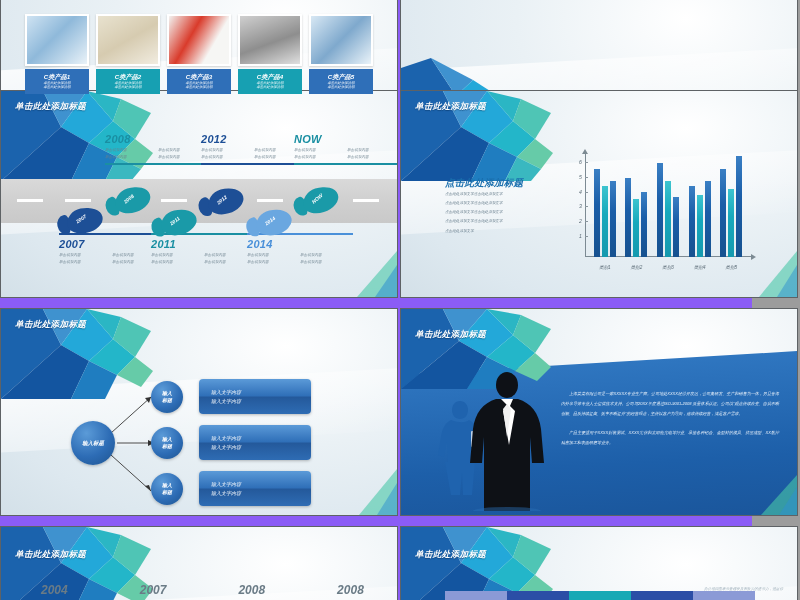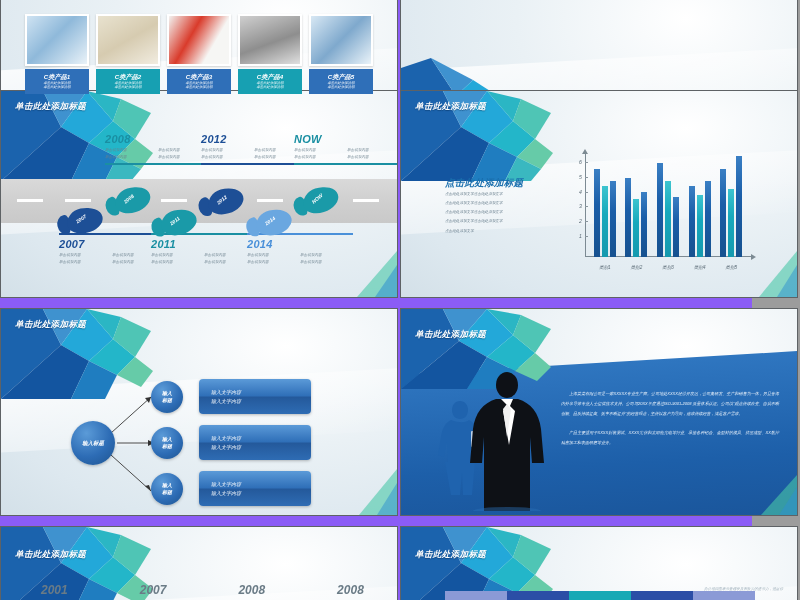--- a/index.html
+++ b/index.html
@@ -587,21 +587,21 @@
       <polygon points="60,36 86,0 112,30 88,52" fill="#23a8d9"></polygon>
       <polygon points="0,90 60,36 88,52 70,90" fill="#1355a0"></polygon>
       <polygon points="88,52 112,30 134,48 116,66" fill="#23b6c9"></polygon>
       <polygon points="70,90 88,52 116,66 104,90" fill="#1f7dc0"></polygon>
       <polygon points="116,66 134,48 152,62 140,78" fill="#66cba8"></polygon>
       <polygon points="86,0 120,8 112,30" fill="#2bb6c4"></polygon>
       <polygon points="120,8 150,22 134,48 112,30" fill="#4fc5b5"></polygon>
     </svg>
     <div class="slide-title" style="left:14px;top:22px;font-size:8.5px">单击此处添加标题</div>
     <div class="year-row">
-      <span>2001</span>
+      <span>2004</span>
       <span>2007</span>
       <span>2008</span>
       <span>2008</span>
     </div>
   </div>
 
   <div class="slide" id="slideH">
     <div class="slide-bg"></div>
     <div class="sheen"></div>
     <svg class="poly-corner" width="190" height="90" viewBox="0 0 190 90">

